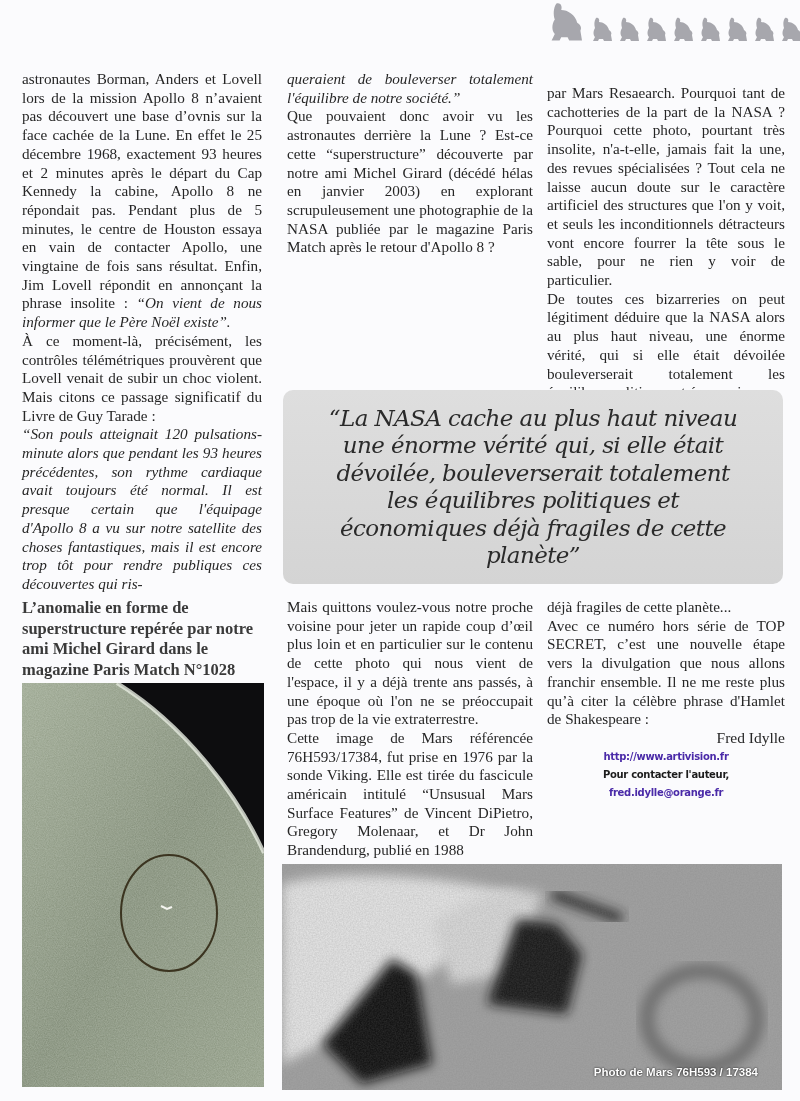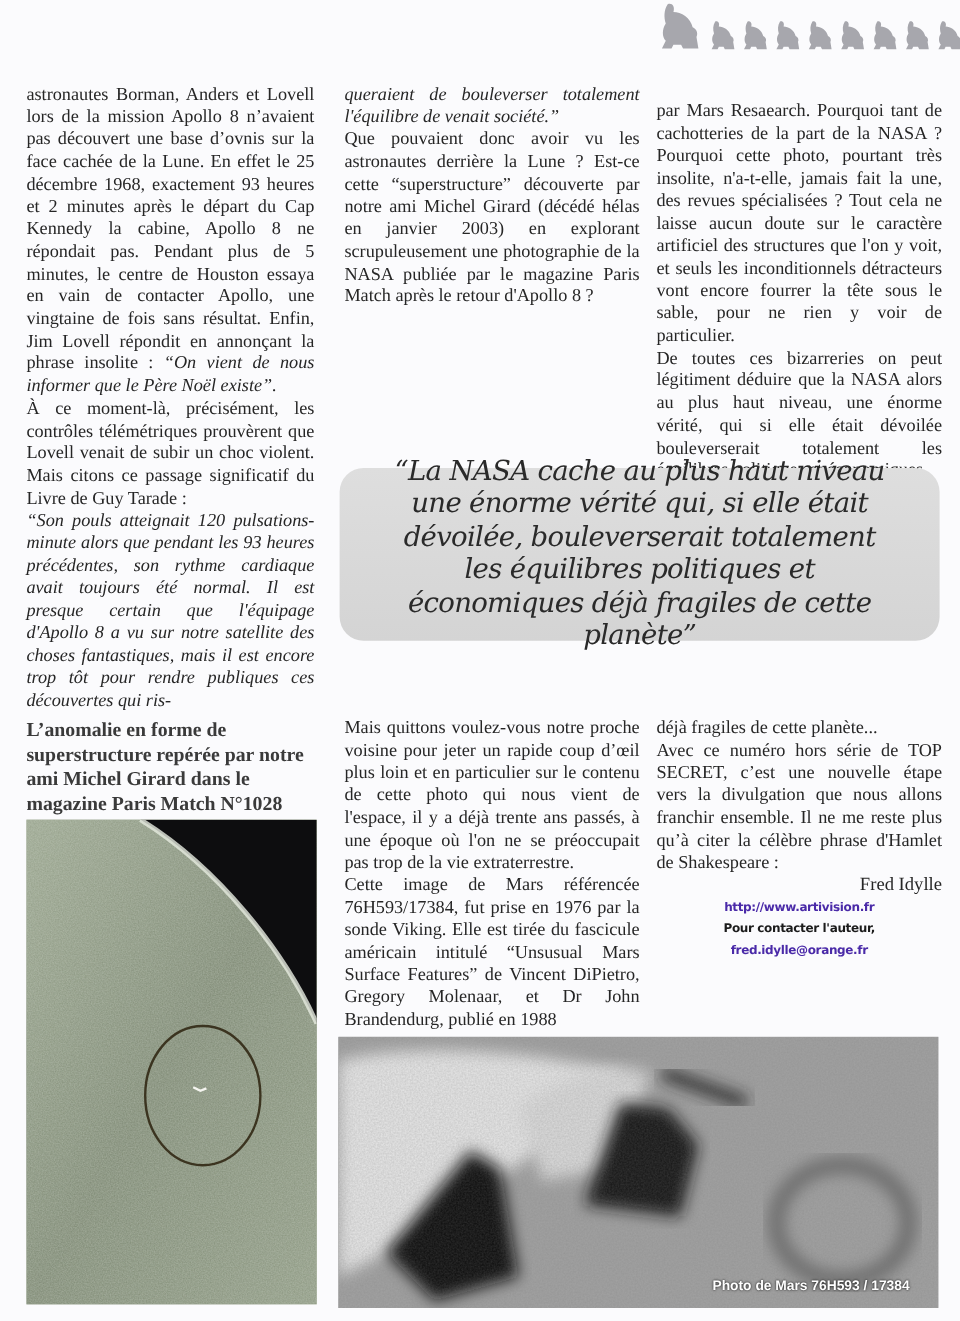--- a/index.html
+++ b/index.html
@@ -22,22 +22,22 @@
   #colA { left:22px; top:70px; width:240px; }
   #colB { left:287px; top:70px; width:246px; }
   #colC { left:547px; top:84px; width:238px; }
   #colB2 { left:287px; top:598px; width:246px; }
   #colC2 { left:547px; top:598px; width:238px; }
   .caption {
     position:absolute; left:22px; top:598px; width:246px;
     font-weight:bold; font-size:16.5px; line-height:20.6px; color:#3a3a3a;
   }
   .pull {
-    position:absolute; left:283px; top:390px; width:500px; height:144px;
-    border-radius:20px; background:linear-gradient(180deg,#dedede,#d4d4d4);
+    position:absolute; left:283px; top:390px; width:500px; height:194px;
+    border-radius:10px; background:linear-gradient(180deg,#dedede,#d4d4d4);
     display:flex; align-items:center; justify-content:center; text-align:center;
   }
   .pull-text {
     font-style:italic; font-size:23px; line-height:27.5px; color:#2a2a2a;
     width:420px; font-family:"DejaVu Serif", serif; letter-spacing:-0.6px;
   }
   .sig { text-align:right; margin-top:6px; font-size:15.5px; }
   .links {
     text-align:center; font-family:"DejaVu Sans", sans-serif; font-weight:bold;
     font-size:10px; line-height:18px; letter-spacing:-0.3px;
@@ -109,21 +109,21 @@
     </span>
   </div>
 
 <div class="col" id="colA">
   <p><span>astronautes Borman, Anders et Lovell lors de la mission Apollo 8 n’avaient pas découvert une base d’ovnis sur la face cachée de la Lune. En effet le 25 décembre 1968, exactement 93 heures et 2 minutes après le départ du Cap Kennedy la cabine, Apollo 8 ne répondait pas. Pendant plus de 5 minutes, le centre de Houston essaya en vain de contacter Apollo, une vingtaine de fois sans résultat.  Enfin, Jim Lovell répondit en annonçant la phrase insolite : </span><span class="it">“On vient de nous informer que le Père Noël existe”.</span></p>
   <p>À ce moment-là, précisément, les contrôles télémétriques prouvèrent que Lovell venait de subir un choc violent. Mais citons ce passage significatif du Livre de Guy Tarade :</p>
   <p class="it">“Son pouls atteignait 120 pulsations-minute alors que pendant les 93 heures précédentes, son rythme cardiaque avait toujours été normal. Il est presque certain que l'équipage d'Apollo 8 a vu sur notre satellite des choses fantastiques, mais il est encore trop tôt pour rendre publiques ces découvertes qui ris-</p>
 </div>
 
 <div class="col" id="colB">
-  <p class="it">queraient de bouleverser totalement l'équilibre de venait société.”</p>
+  <p class="it">queraient de bouleverser totalement l'équilibre de notre société.”</p>
   <p>Que pouvaient donc avoir vu les astronautes derrière la Lune ? Est-ce cette “superstructure” découverte par notre ami Michel Girard (décédé hélas en janvier 2003) en explorant scrupuleusement une photographie de la NASA publiée par le magazine Paris Match après le retour d'Apollo 8 ?</p>
 </div>
 
 <div class="col" id="colC">
   <p>par Mars Resaearch. Pourquoi tant de cachotteries de la part de la NASA ? Pourquoi cette photo, pourtant très insolite, n'a-t-elle, jamais fait la une, des revues spécialisées ? Tout cela ne laisse aucun doute sur le caractère artificiel des structures que l'on y voit, et seuls les inconditionnels détracteurs vont encore fourrer la tête sous le sable, pour ne rien y voir de particulier.</p>
   <p>De toutes ces bizarreries on peut légitiment déduire que la NASA alors au plus haut niveau, une énorme vérité, qui si elle était dévoilée bouleverserait totalement les équilibres politiques et économiques</p>
 </div>
 
 <div class="pull">
   <div class="pull-text">“La NASA cache au plus haut niveau une énorme vérité qui, si elle était dévoilée, bouleverserait totalement les équilibres politiques et économiques déjà fragiles de cette planète”</div>

